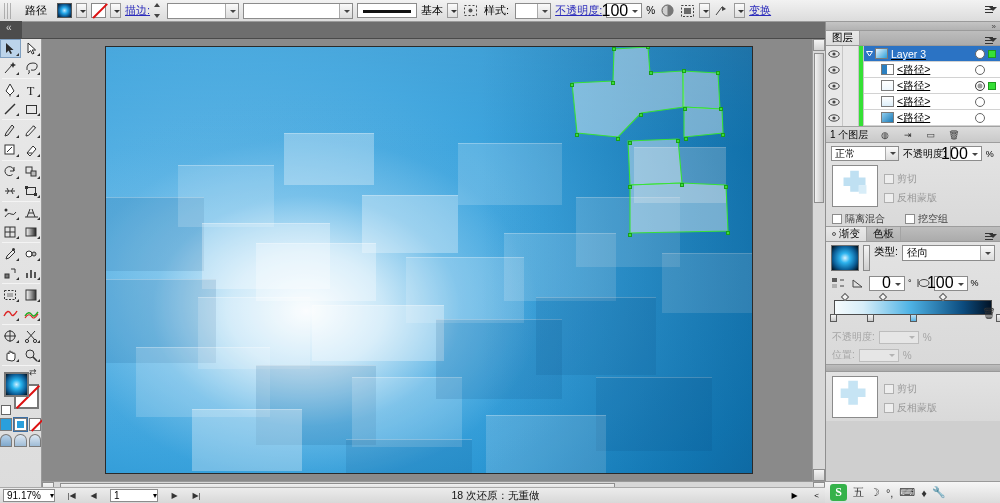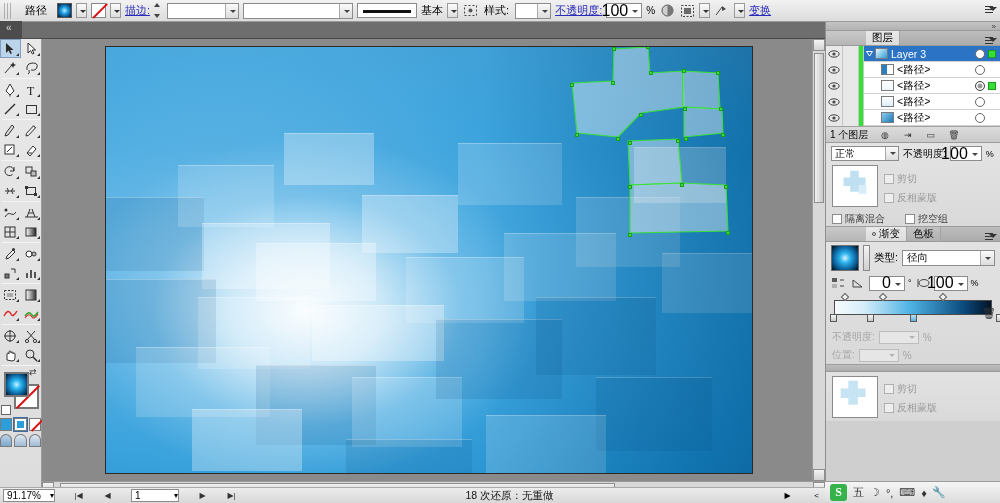--- a/index.html
+++ b/index.html
@@ -128,45 +128,45 @@
     background:linear-gradient(to right,#f2f2f2,#c8c8c8);border:1px solid #8e8e8e;}
   .hsb{position:absolute;left:42px;top:481px;width:783px;height:14px;background:#d8d8d8;border-top:1px solid #9a9a9a;}
   .hsb .thumb{position:absolute;left:18px;top:1px;width:555px;height:10px;
     background:linear-gradient(#f2f2f2,#c8c8c8);border:1px solid #8e8e8e;}
   .sbarrow{position:absolute;width:12px;height:12px;background:linear-gradient(#f4f4f4,#d2d2d2);
     border:1px solid #8e8e8e;}
 
   
   .statusbar{position:absolute;left:0;top:487px;width:825px;height:16px;
     background:linear-gradient(#ececec,#d8d8d8);border-top:1px solid #a9a9a9;
-    display:flex;align-items:center;gap:18px;padding:0 3px;font-size:10px;}
+    display:flex;align-items:center;gap:11px;padding:0 3px;font-size:10px;}
   .st-zoom{width:52px;height:13px;background:#fff;border:1px solid #8c8c8c;
     display:flex;align-items:center;padding-left:3px;font-size:10px;}
   .st-page{width:48px;height:13px;background:#fff;border:1px solid #8c8c8c;
     display:flex;align-items:center;padding-left:3px;font-size:10px;}
   .navbtn{width:11px;height:12px;display:flex;align-items:center;justify-content:center;
     font-size:8px;color:#333;}
   .st-undo{flex:1;height:13px;display:flex;align-items:center;justify-content:center;
     font-size:10.5px;color:#111;}
   .st-caret{width:11px;height:12px;display:flex;align-items:center;justify-content:center;font-size:8px;}
 
   
   .rdock{position:absolute;left:825px;top:22px;width:175px;height:481px;
     background:#cfcfcf;border-left:1px solid #8f8f8f;}
   .pnl{background:linear-gradient(#e4e4e4,#d9d9d9);border-bottom:1px solid #9d9d9d;position:relative;}
   .pnl-tabs{height:15px;background:linear-gradient(#c9c9c9,#b6b6b6);display:flex;align-items:stretch;
-    border-bottom:1px solid #9a9a9a;padding-left:40px;}
+    border-bottom:1px solid #9a9a9a;}
   .ptab{padding:0 6px;display:flex;align-items:center;font-size:10.5px;color:#111;
     border-right:1px solid #a4a4a4;background:linear-gradient(#c2c2c2,#b0b0b0);white-space:nowrap;}
   .ptab.act{background:linear-gradient(#e9e9e9,#dcdcdc);color:#000;}
   .ptab .dot{width:4px;height:4px;border-radius:50%;border:1px solid #555;margin-right:3px;}
   .pnl-flex{flex:1;background:linear-gradient(#bdbdbd,#ababab);}
 
   
-  .lay-rows{background:#fff;}
+  .lay-rows{background:#fff;text-decoration:underline;}
   .lrow{display:flex;align-items:center;height:16px;border-bottom:1px solid #d2d2d2;font-size:10.5px;}
   .lrow.sel{background:#2b73c4;color:#fff;}
   .lcol-eye{width:17px;display:flex;align-items:center;justify-content:center;
     border-right:1px solid #c6c6c6;height:16px;background:#e8e8e8;}
   .lrow.sel .lcol-eye{background:#e8e8e8;}
   .lcol-lock{width:16px;border-right:1px solid #c6c6c6;height:16px;background:#e8e8e8;}
   .lcol-clr{width:5px;height:16px;background:#35e035;border-right:1px solid #c6c6c6;}
   .lcol-tw{width:11px;display:flex;align-items:center;justify-content:center;}
   .lthumb{width:13px;height:11px;border:1px solid #7a7a7a;margin:0 3px;}
   .lname{flex:1;white-space:nowrap;overflow:hidden;}
@@ -187,21 +187,21 @@
   .tp-mode .cb-btn:after{content:"";position:absolute;left:4px;top:5px;border-left:3px solid transparent;
     border-right:3px solid transparent;border-top:3px solid #444;}
   .tp-thumb{width:46px;height:42px;border:1px solid #8b8b8b;background:#fff;position:relative;margin:1px 6px 3px 6px;}
   .tp-thumb .glyph{position:absolute;inset:0;}
   .chk{display:flex;align-items:center;gap:3px;font-size:10px;color:#3d3d3d;white-space:nowrap;}
   .chkbox{width:10px;height:10px;border:1px solid #8c8c8c;background:#fff;}
   .chk.dim{color:#9a9a9a;}
   .chk.dim .chkbox{border-color:#b0b0b0;background:#eee;}
 
   
-  .gr-head{display:flex;align-items:center;gap:4px;padding:3px 5px;}
+  .gr-head{display:flex;align-items:flex-start;gap:4px;padding:3px 5px;}
   .gr-prev{width:28px;height:26px;border:1px solid #6f6f6f;
     background:radial-gradient(circle at 50% 50%,#d8f3ff 0%,#2db3ee 28%,#0b5e97 66%,#010c16 100%);}
   .gr-strip{width:7px;height:26px;background:linear-gradient(#f5f5f5,#cfcfcf);border:1px solid #8a8a8a;}
   .gr-type{flex:1;height:16px;background:#fff;border:1px solid #8c8c8c;font-size:10.5px;
     display:flex;align-items:center;padding-left:4px;position:relative;}
   .gr-type .cb-btn{position:absolute;right:0;top:0;width:14px;height:14px;
     background:linear-gradient(#fafafa,#dcdcdc);border-left:1px solid #aaa;}
   .gr-type .cb-btn:after{content:"";position:absolute;left:4px;top:6px;border-left:3px solid transparent;
     border-right:3px solid transparent;border-top:3px solid #444;}
   .gr-row2{display:flex;align-items:center;gap:3px;padding:1px 5px 2px 5px;}

